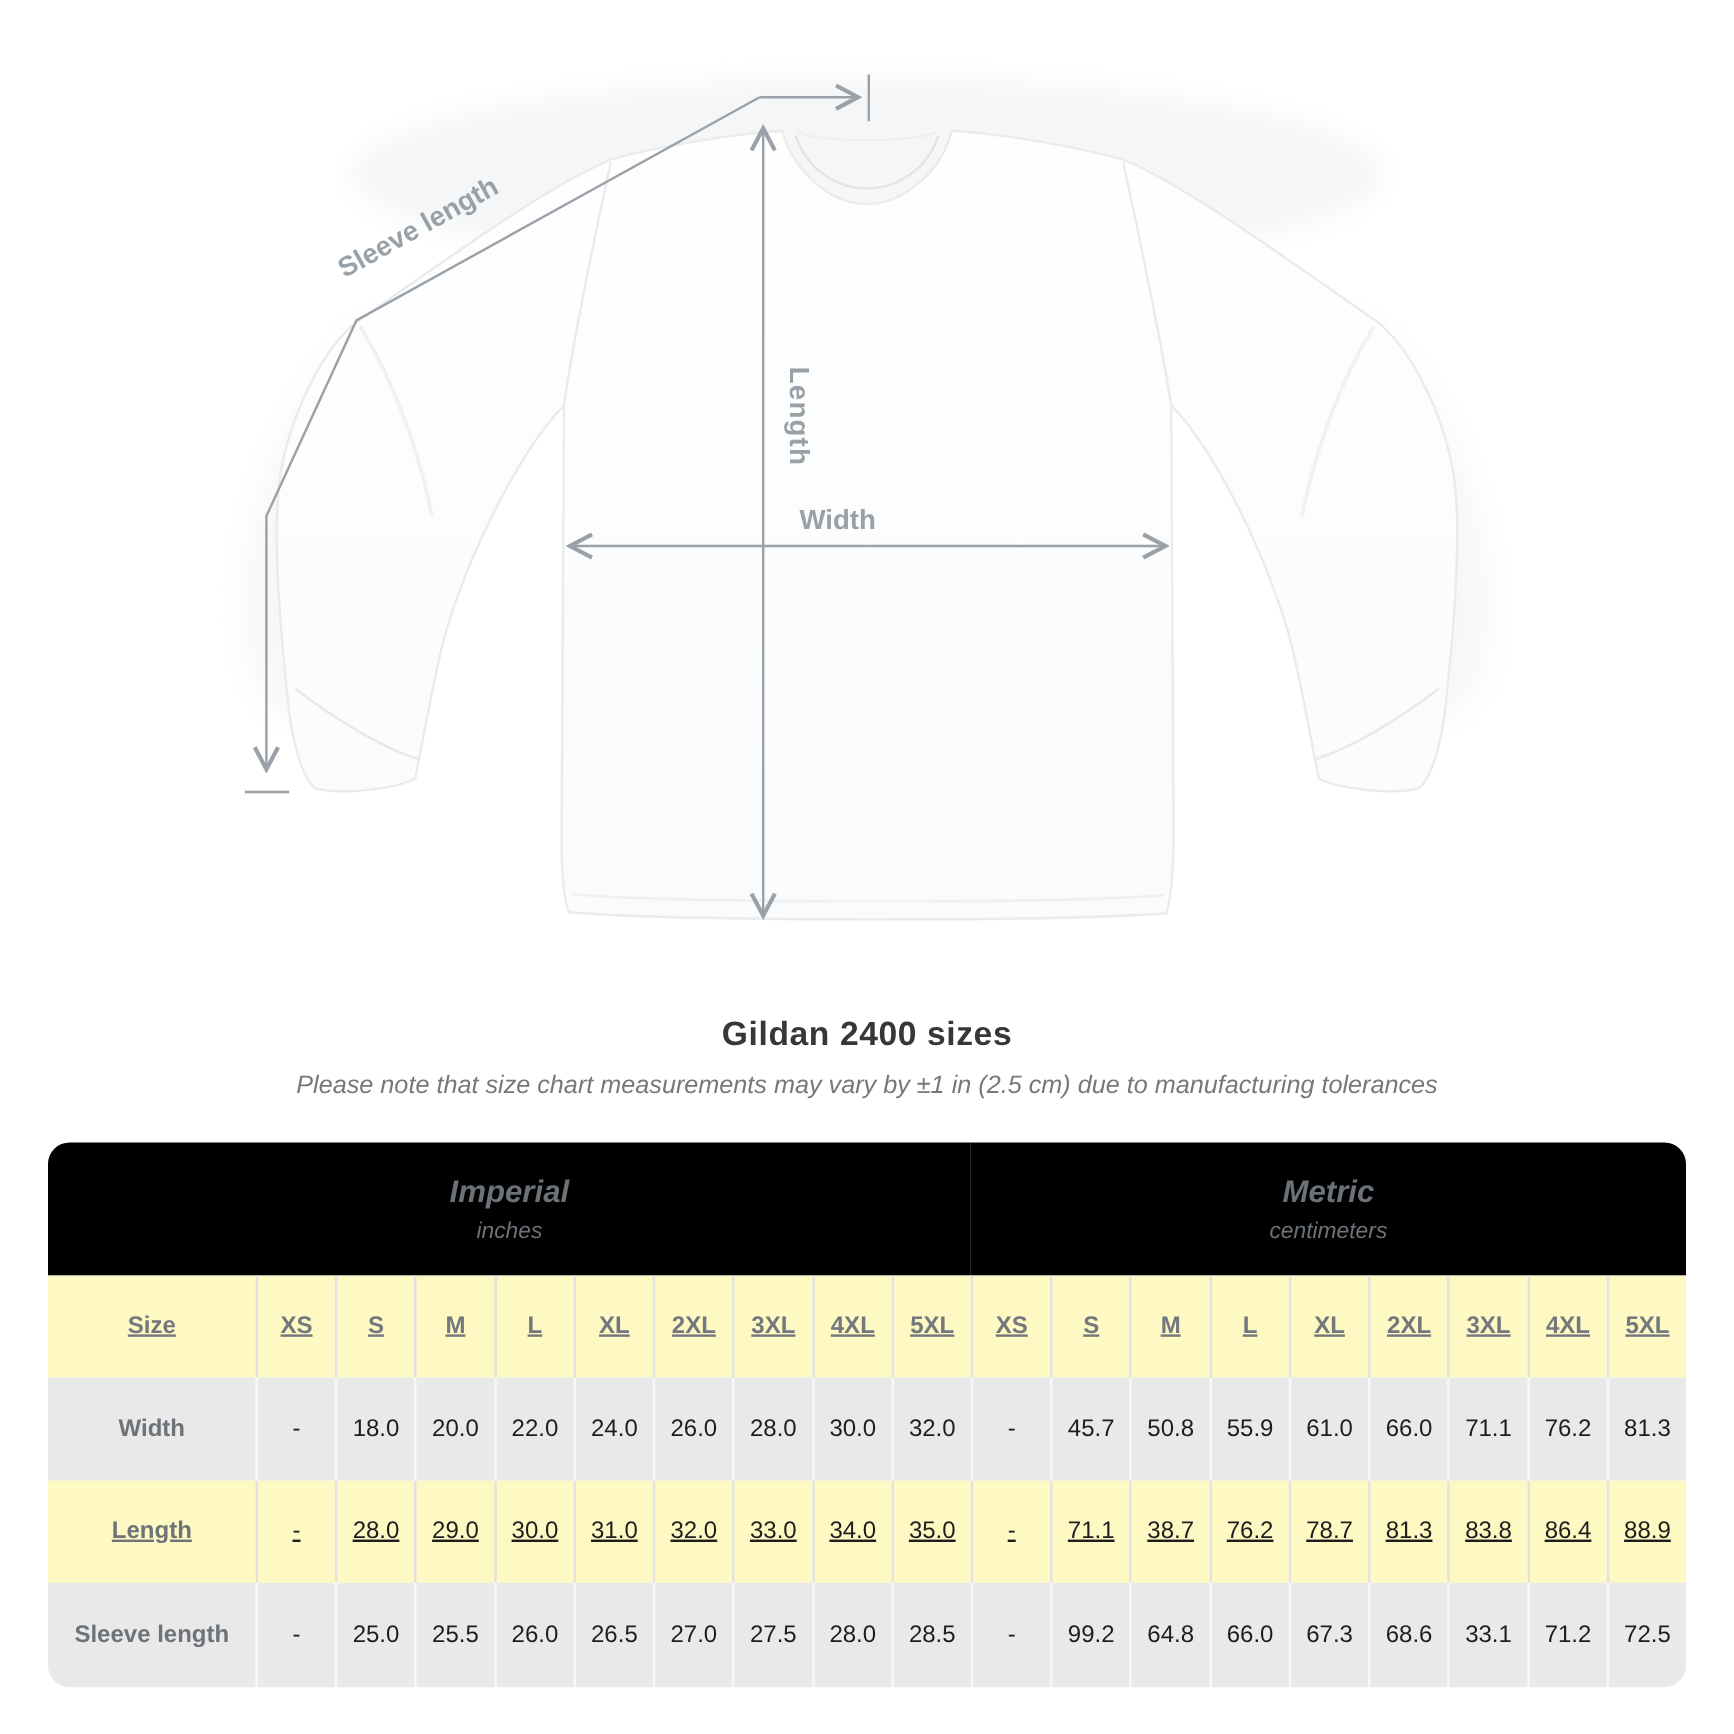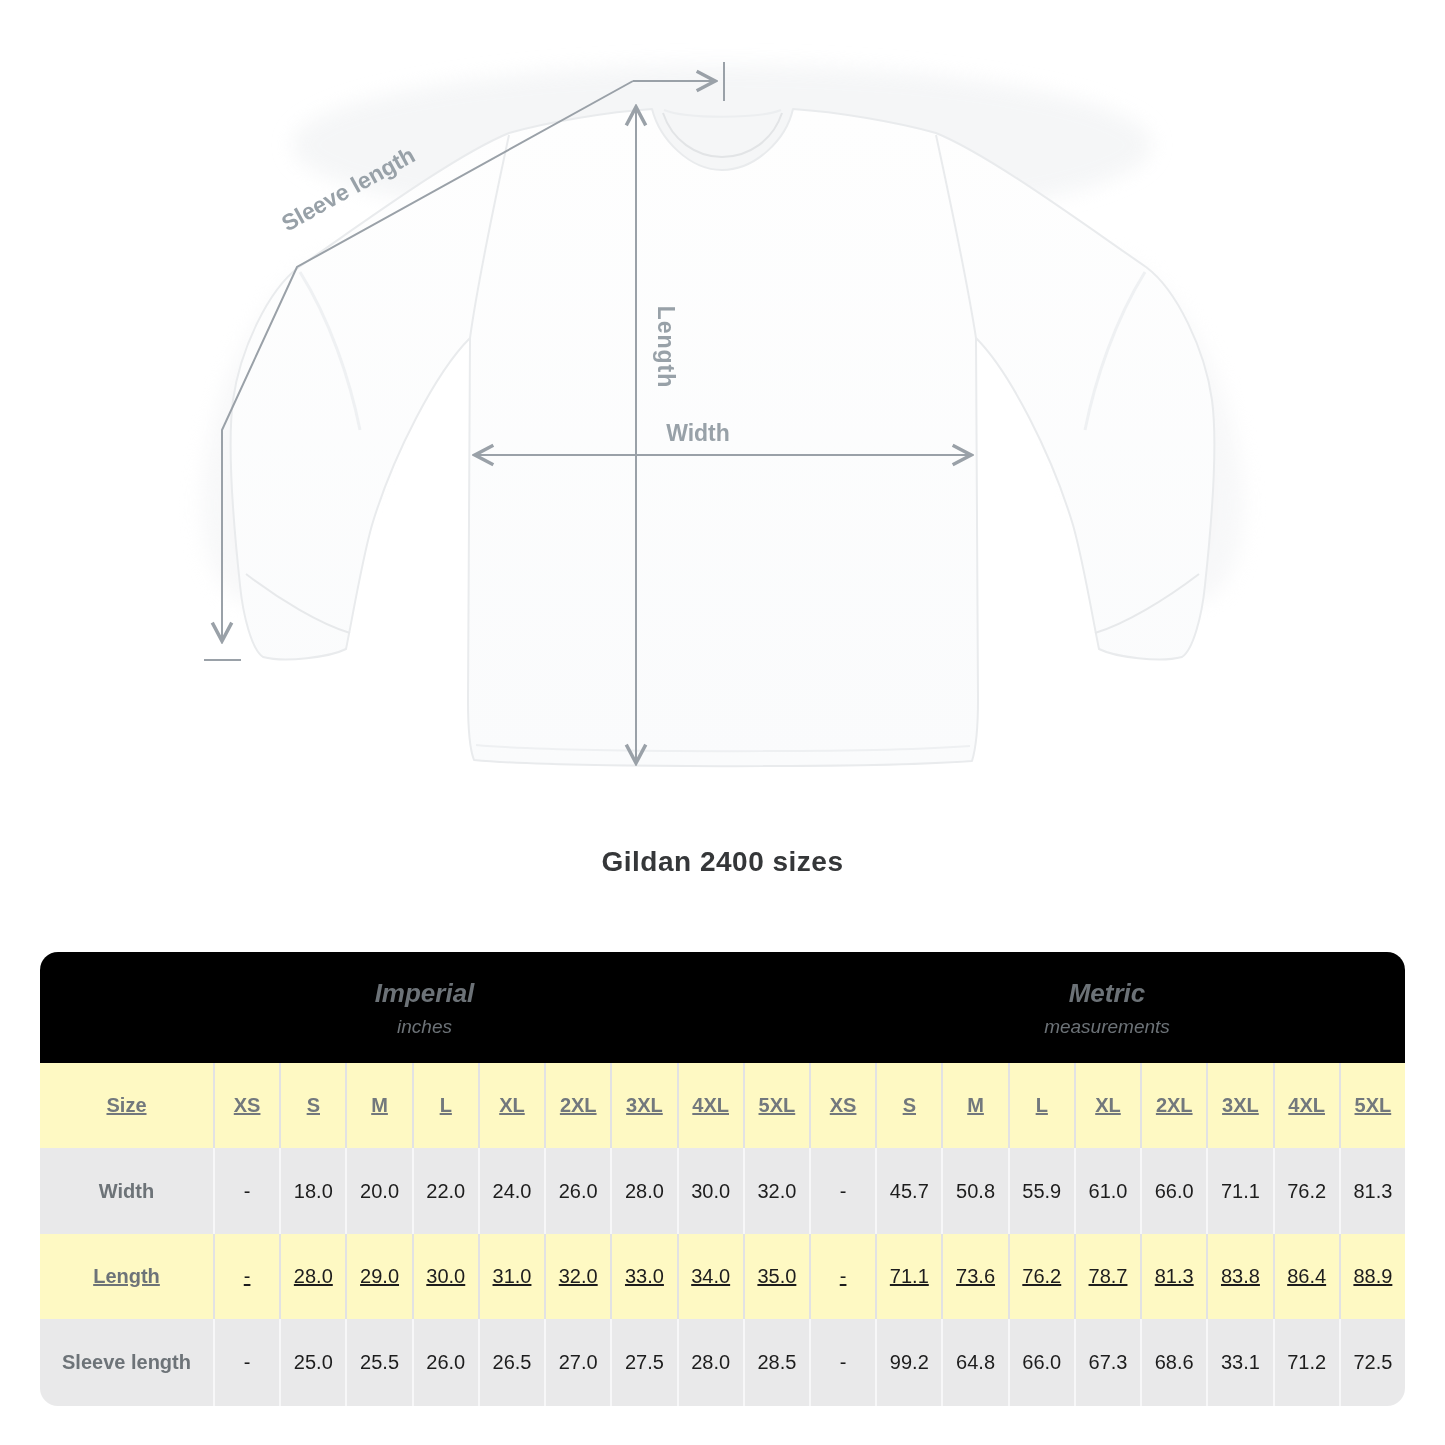--- a/index.html
+++ b/index.html
@@ -132,29 +132,30 @@
 
       <g font-family="Liberation Sans, sans-serif" font-weight="bold" font-size="23" fill="#98a1a8">
         <text text-anchor="middle" transform="translate(352,196) rotate(-29)">Sleeve length</text>
         <text text-anchor="middle" transform="translate(658,347) rotate(90)" letter-spacing="1">Length</text>
         <text text-anchor="middle" x="698" y="441">Width</text>
       </g>
     </svg>
   </div>
 
   <h1 class="page-title">Gildan 2400 sizes</h1>
+  <p class="page-subtitle">Please note that size chart measurements may vary by ±1 in (2.5 cm) due to manufacturing tolerances</p>
 
   <div class="size-table" id="sizeTable">
       <div class="band band-left">
         <div class="unit-label">Imperial</div>
         <div class="unit-sub">inches</div>
       </div>
       <div class="band band-right">
         <div class="unit-label">Metric</div>
-        <div class="unit-sub">measurements</div>
+        <div class="unit-sub">centimeters</div>
       </div>
       <div class="hc row-w">Size</div>
       <div class="hc row-w bd">XS</div>
       <div class="hc row-w bd">S</div>
       <div class="hc row-w bd">M</div>
       <div class="hc row-w bd">L</div>
       <div class="hc row-w bd">XL</div>
       <div class="hc row-w bd">2XL</div>
       <div class="hc row-w bd">3XL</div>
       <div class="hc row-w bd">4XL</div>
@@ -192,21 +193,21 @@
       <div class="vc row-w bd">28.0</div>
       <div class="vc row-w bd">29.0</div>
       <div class="vc row-w bd">30.0</div>
       <div class="vc row-w bd">31.0</div>
       <div class="vc row-w bd">32.0</div>
       <div class="vc row-w bd">33.0</div>
       <div class="vc row-w bd">34.0</div>
       <div class="vc row-w bd">35.0</div>
       <div class="vc row-w bd">-</div>
       <div class="vc row-w bd">71.1</div>
-      <div class="vc row-w bd">73.6</div>
+      <div class="vc row-w bd">38.7</div>
       <div class="vc row-w bd">76.2</div>
       <div class="vc row-w bd">78.7</div>
       <div class="vc row-w bd">81.3</div>
       <div class="vc row-w bd">83.8</div>
       <div class="vc row-w bd">86.4</div>
       <div class="vc row-w bd">88.9</div>
       <div class="rl row-g blc">Sleeve length</div>
       <div class="vc row-g bd">-</div>
       <div class="vc row-g bd">25.0</div>
       <div class="vc row-g bd">25.5</div>

